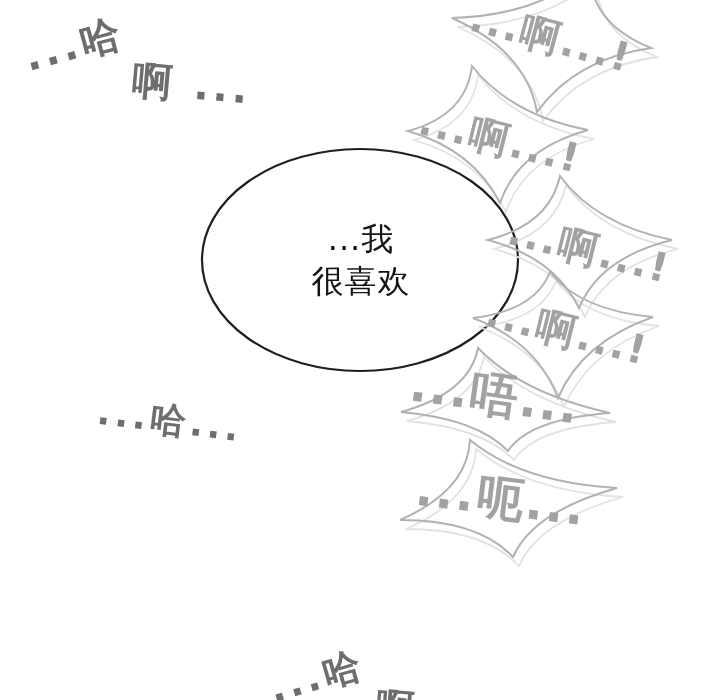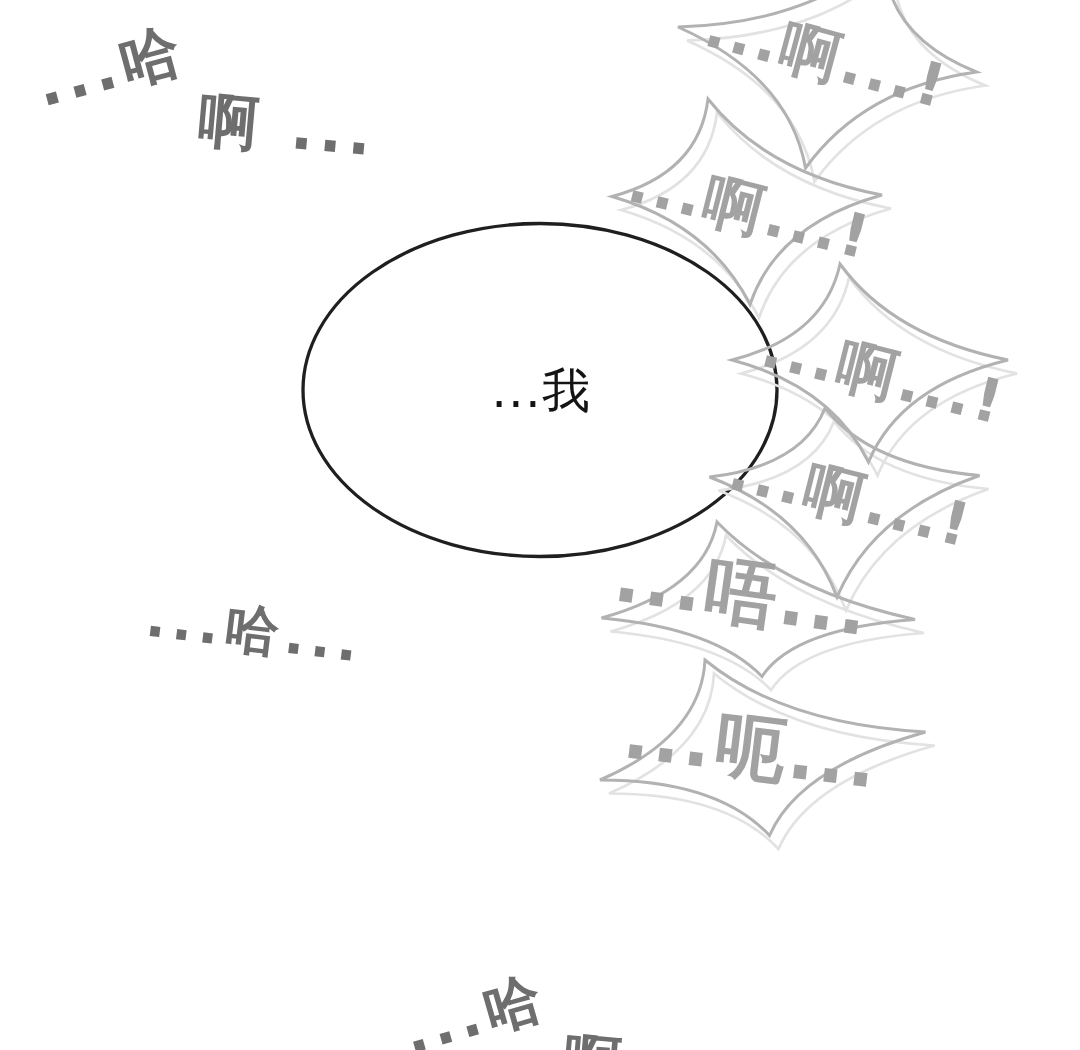--- a/index.html
+++ b/index.html
@@ -58,20 +58,21 @@
         <path d="M472 66 Q511.0 115.3 588 130 Q518.0 149.5 500 203 Q473.0 149.8 408 131 Q466.0 115.5 472 66 Z" class="shout-path"></path>
         <path d="M560 176 Q595.4 224.5 672 240 Q600.1 257.5 579 308 Q554.1 257.5 488 240 Q549.4 224.5 560 176 Z" class="shout-path"></path>
         <path d="M550 272 Q580.0 310.4 653 317 Q582.0 341.9 558 398 Q537.0 342.1 473 318 Q535.0 310.6 550 272 Z" class="shout-path"></path>
         <path d="M478 348 Q521.6 393.3 610 413 Q529.1 419.0 508 451 Q476.9 418.8 401 412 Q469.4 393.0 478 348 Z" class="shout-path"></path>
         <path d="M470 440 Q521.8 482.6 617 488 Q532.5 511.9 513 557 Q478.3 519.9 400 520 Q467.5 490.6 470 440 Z" class="shout-path"></path>
       </g>
   </svg>
 
   <div class="txt main-text">
     <span>...我</span>
+    <span>很喜欢</span>
   </div>
 
   <div class="txt shout shout-0">...啊...!</div>
   <div class="txt shout shout-1">...啊...!</div>
   <div class="txt shout shout-2">...啊...!</div>
   <div class="txt shout shout-3">...啊...!</div>
   <div class="txt shout shout-4">...唔...</div>
   <div class="txt shout shout-5">...呃...</div>
 
   <div class="txt sfx sfx-0">...哈</div>

